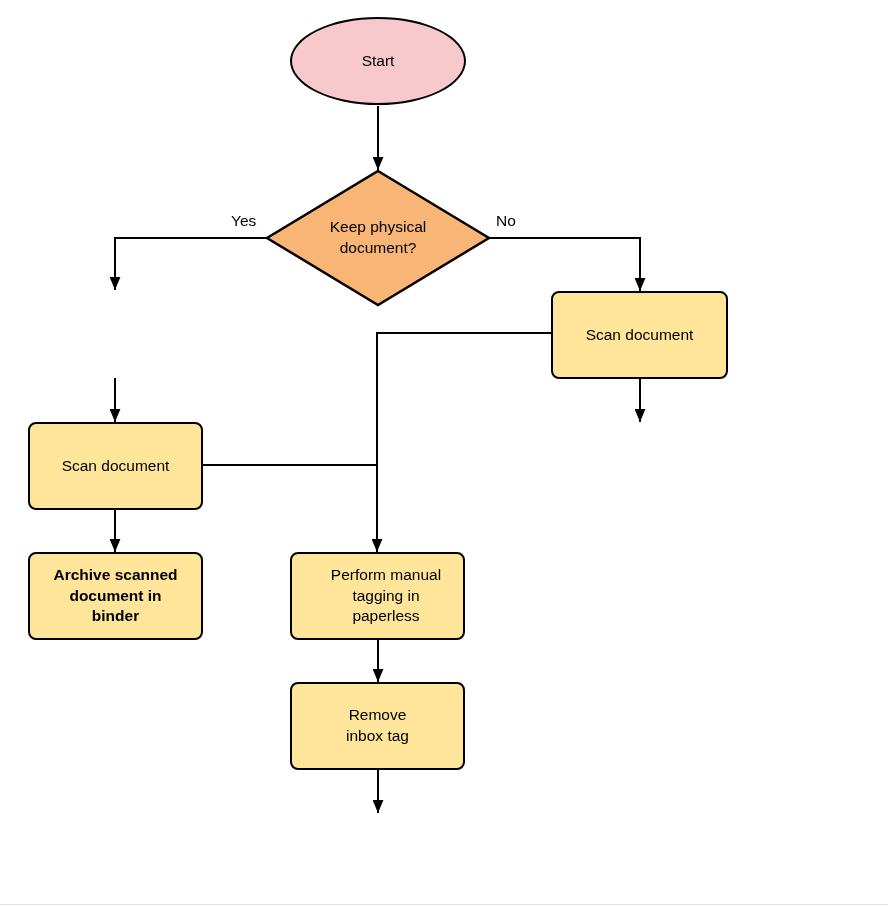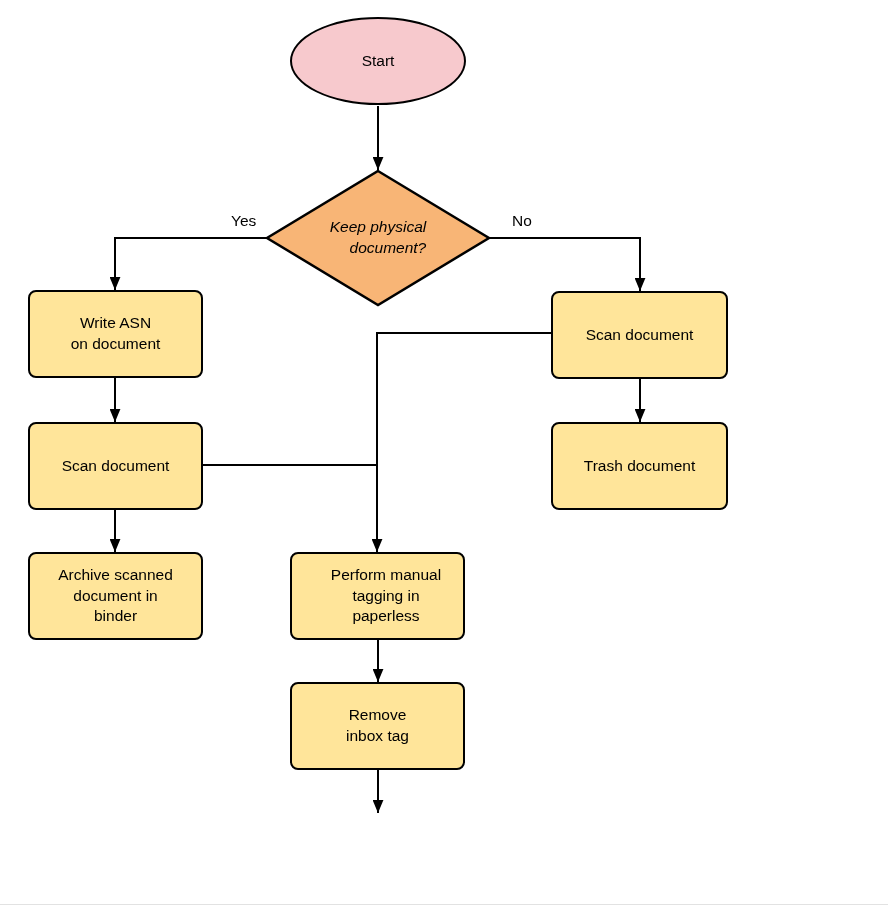--- a/index.html
+++ b/index.html
@@ -35,25 +35,24 @@
     line-height: 1.35;
     white-space: pre-line;
   }
   .process { background: var(--process-fill, #ffe59a); border-radius: 8px; }
   .terminal { background: var(--terminal-fill, #f6c8cc); border-radius: 50%; }
   .decision-label {
     position: absolute;
     display: flex;
     align-items: center;
     justify-content: center;
-    text-align: right;
+    text-align: center;
     white-space: pre-line;
     font-size: 15.5px;
     line-height: 1.35;
-    font-style: italic;
   }
   .edge-label {
     position: absolute;
     font-size: 15.5px;
   }
   .annotation {
     position: absolute;
     font-style: italic;
     font-size: 16.5px;
     line-height: 1.5;
@@ -92,40 +91,37 @@
     <path class="edge" d="M378 770 L378 813" marker-end="url(#arrowhead)"></path>
 
     <polygon class="shape-diamond" points="378,171 489,238 378,305 267,238"></polygon>
   </svg>
 
   <div class="node terminal" style="left:290px; top:17px; width:176px; height:88px;">Start</div>
 
   <div class="decision-label" style="left:272px; top:173px; width:212px; height:130px;">Keep physical
 document?</div>
 
-  <div class="node process" style="left:28px; top:290px; width:175px; height:88px;">Write ASN
-on document</div>
 
   <div class="node process" style="left:551px; top:291px; width:177px; height:88px;">Scan document</div>
 
   <div class="node process" style="left:28px; top:422px; width:175px; height:88px;">Scan document</div>
 
-  <div class="node process" style="left:551px; top:422px; width:177px; height:88px;">Trash document</div>
 
-  <div class="node process" style="left:28px; top:552px; width:175px; height:88px;">Archive scanned
+  <div class="node process" style="left:28px; top:552px; width:175px; height:88px;font-weight:bold;">Archive scanned
 document in
 binder</div>
 
   <div class="node process" style="left:290px; top:552px; width:175px; height:88px;padding-left:17px;">Perform manual
 tagging in
 paperless</div>
 
   <div class="node process" style="left:290px; top:682px; width:175px; height:88px;">Remove
 inbox tag</div>
 
 
   <div class="edge-label" style="left:211px; top:212px;margin-left:20px;">Yes</div>
-  <div class="edge-label" style="left:512px; top:212px;">No</div>
+  <div class="edge-label" style="left:496px; top:212px;">No</div>
 
 
   <div class="bottom-edge"></div>
 
 </div>
 
 </body></html>

